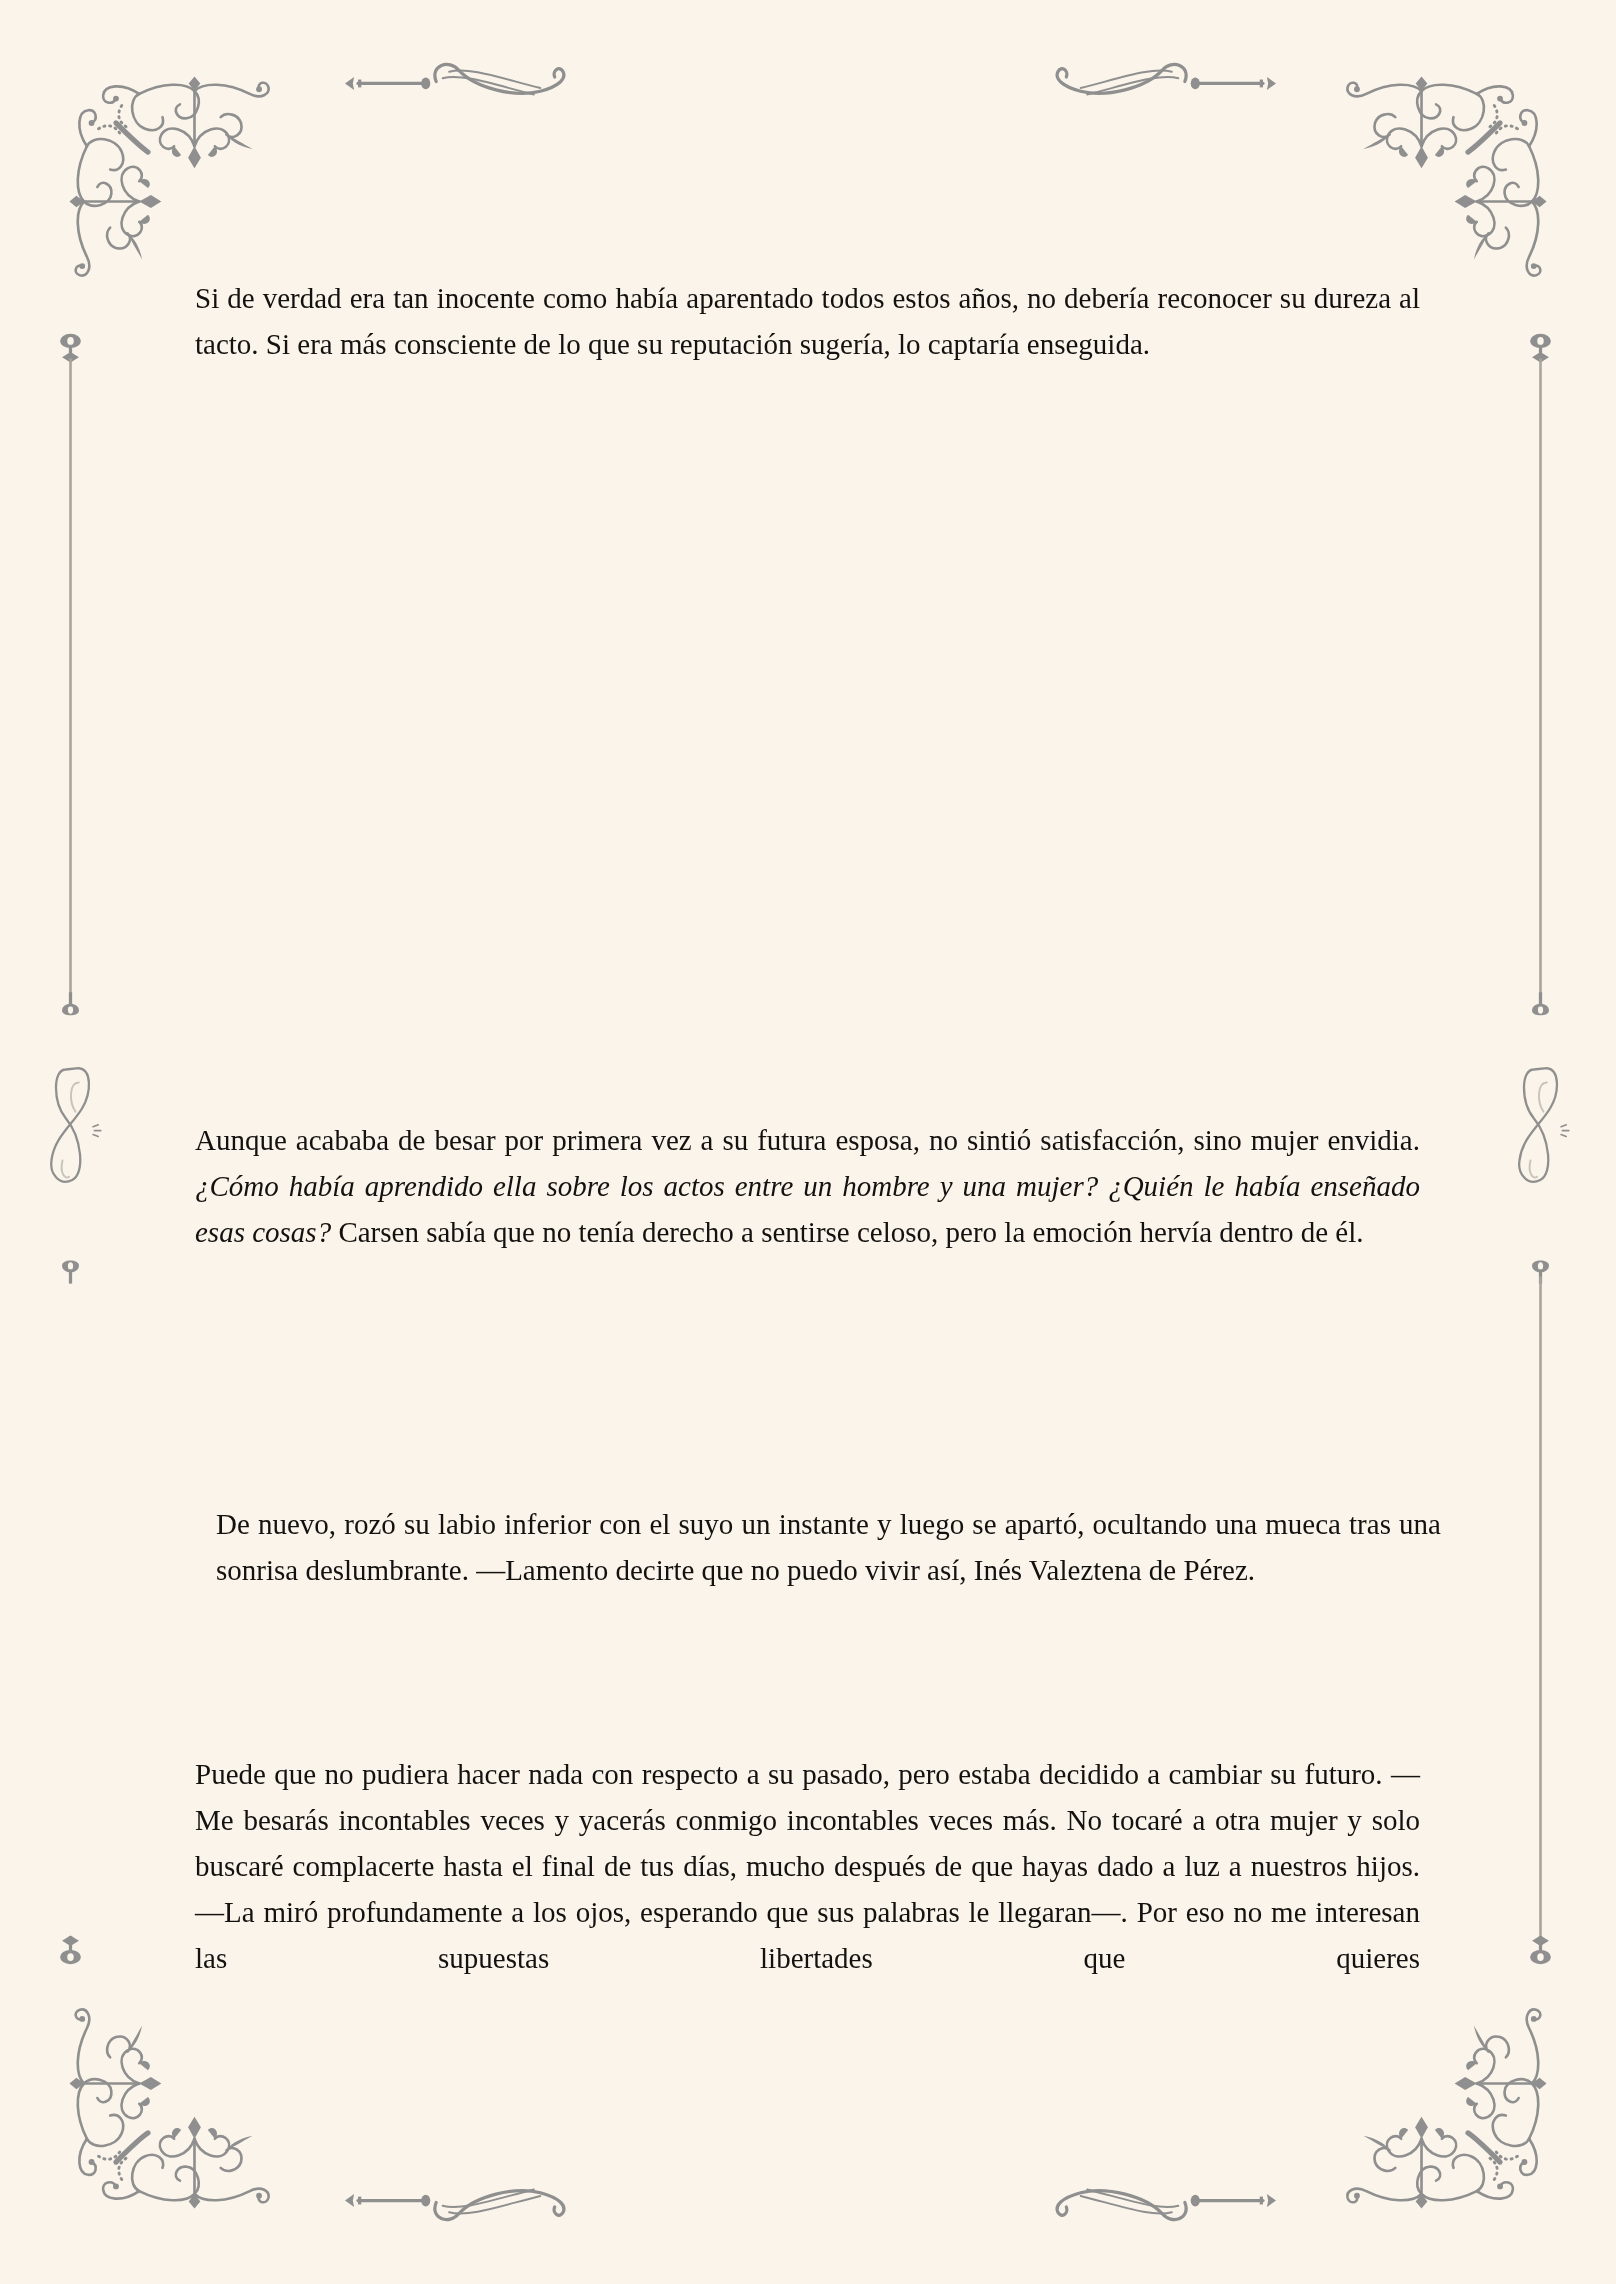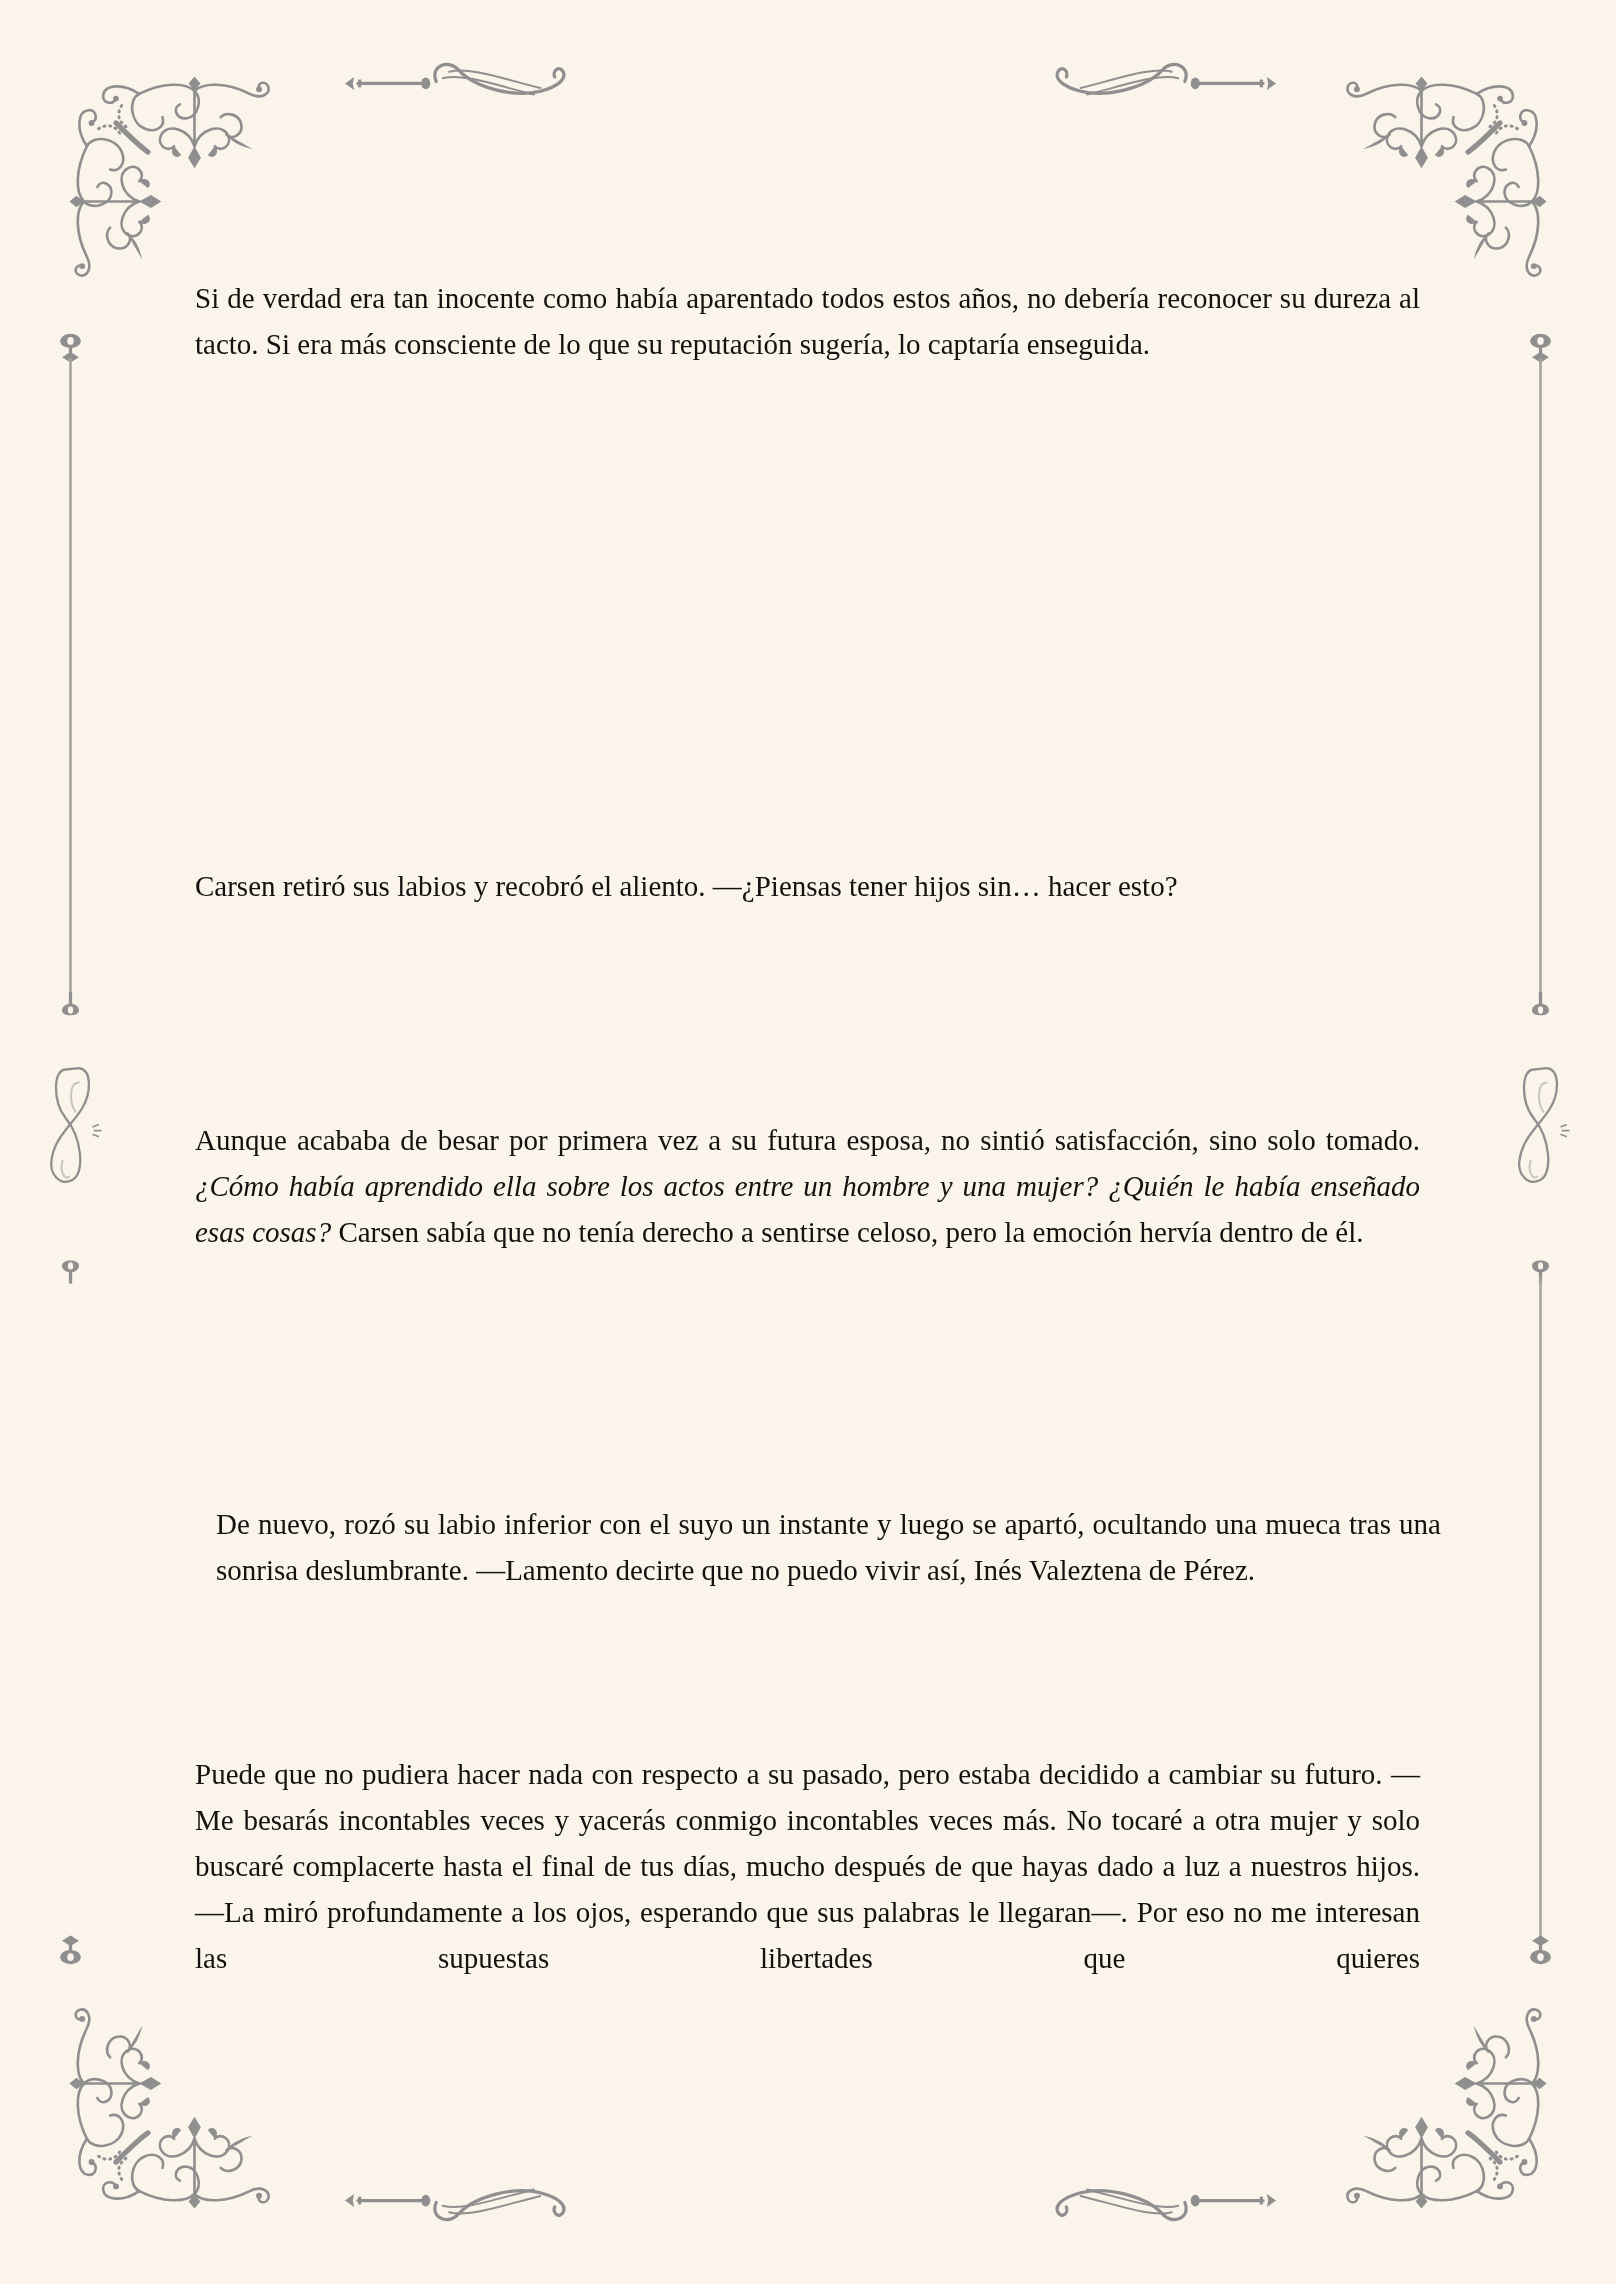--- a/index.html
+++ b/index.html
@@ -216,25 +216,22 @@
       <g transform="scale(1,-1) translate(0,-1110)">
           <use href="#cap-top" transform="translate(0,28)"></use>
         </g>
     </svg>
   </div>
 
   <div class="text-col" style="top:0;height:2284px;">
     <p class="para" style="top:275px;">
       <span>Si de verdad era tan inocente como había aparentado todos estos años, no debería reconocer su dureza al tacto. Si era más consciente de lo que su reputación sugería, lo captaría enseguida.</span>
     </p>
-    <p class="para" style="top:863px;">
-      <span>Carsen retiró sus labios y recobró el aliento. —¿Piensas tener hijos sin… hacer esto?</span>
-    </p>
     <p class="para" style="top:1117px;">
-      <span>Aunque acababa de besar por primera vez a su futura esposa, no sintió satisfacción, sino solo tomado. </span><em>¿Cómo había aprendido ella sobre los actos entre un hombre y una mujer? ¿Quién le había enseñado esas cosas?</em><span> Carsen sabía que no tenía derecho a sentirse celoso, pero la emoción hervía dentro de él.</span>
+      <span>Aunque acababa de besar por primera vez a su futura esposa, no sintió satisfacción, sino mujer envidia. </span><em>¿Cómo había aprendido ella sobre los actos entre un hombre y una mujer? ¿Quién le había enseñado esas cosas?</em><span> Carsen sabía que no tenía derecho a sentirse celoso, pero la emoción hervía dentro de él.</span>
     </p>
     <p class="para" style="top:1501px;margin-left:21px;">
       <span>De nuevo, rozó su labio inferior con el suyo un instante y luego se apartó, ocultando una mueca tras una sonrisa deslumbrante. —Lamento decirte que no puedo vivir así, Inés Valeztena de Pérez.</span>
     </p>
     <p class="para last-justify" style="top:1751px;text-align-last:justify;">
       <span>Puede que no pudiera hacer nada con respecto a su pasado, pero estaba decidido a cambiar su futuro. —Me besarás incontables veces y yacerás conmigo incontables veces más. No tocaré a otra mujer y solo buscaré complacerte hasta el final de tus días, mucho después de que hayas dado a luz a nuestros hijos. —La miró profundamente a los ojos, esperando que sus palabras le llegaran—. Por eso no me interesan las supuestas libertades que quieres</span>
     </p>
   </div>
 
 </div>

